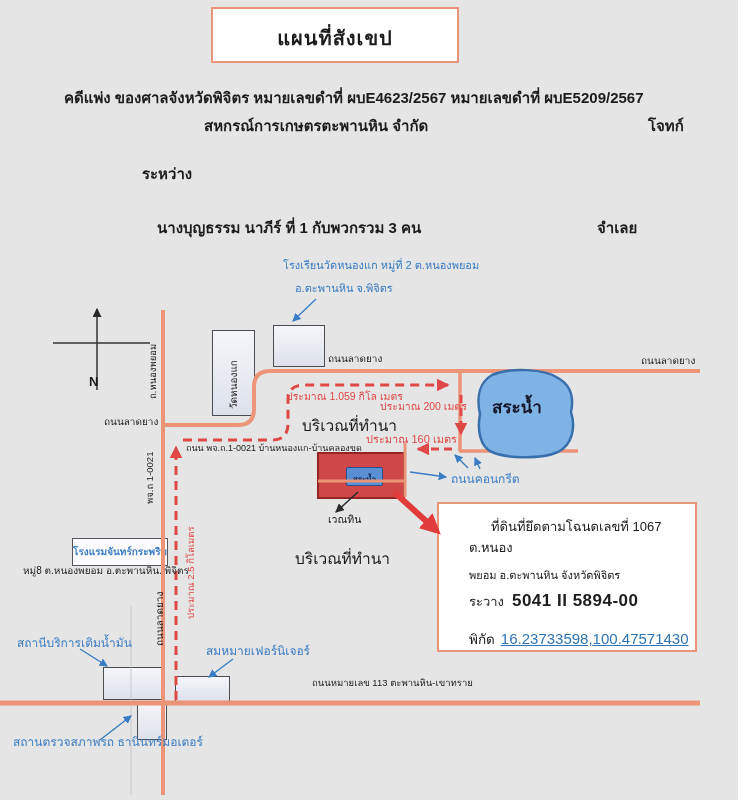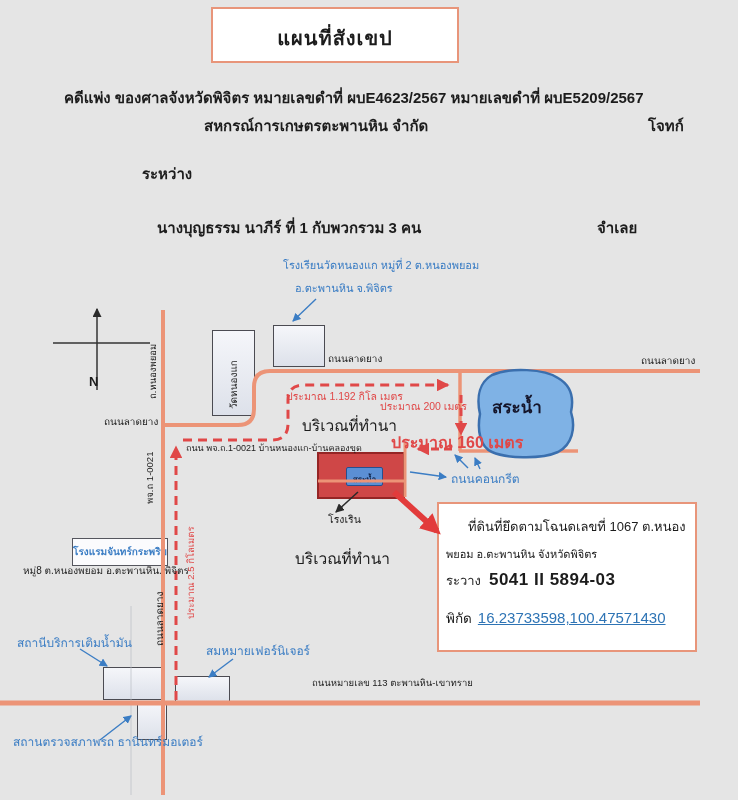--- a/index.html
+++ b/index.html
@@ -11,21 +11,21 @@
           font-family:"Liberation Sans",sans-serif;color:#1c1c1c;}
   .abs{position:absolute;white-space:nowrap;z-index:3;}
   .vert{transform-origin:0 0;transform:rotate(-90deg);}
   .blue{color:var(--blue-label);}
   .red{color:var(--route);}
   .bldg{position:absolute;z-index:1;background:linear-gradient(#f5f6fa,#dde1ea);border:1.5px solid #4b4b52;}
   #title-box{position:absolute;left:211px;top:7px;width:244px;height:52px;z-index:3;
              border:2px solid var(--accent-border);background:#fff;text-align:center;}
   #title-box span{display:inline-block;margin-top:13px;font-size:20px;font-weight:700;letter-spacing:1px;}
   #info-box{position:absolute;left:437px;top:502px;width:260px;height:150px;z-index:1;
-            border:2px solid var(--accent-border);background:#fff;padding:10px 7px;box-sizing:border-box;}
+            border:2px solid var(--accent-border);background:#fff;padding:10px 30px;box-sizing:border-box;}
   #info-box .l1{font-size:13px;text-indent:22px;margin-top:2px;}
   #info-box .l2{font-size:11px;margin-top:8px;}
   #info-box .l3{margin-top:7px;font-size:13px;}
   #info-box .l3 b{font-size:17px;font-weight:700;margin-left:8px;letter-spacing:.5px;}
   #info-box .l4{margin-top:16px;font-size:13.5px;}
   #info-box .l4 a{color:var(--link);text-decoration:underline;font-size:15px;margin-left:6px;}
   #hotel-box{position:absolute;left:72px;top:538px;width:94px;height:26px;z-index:1;
              border:1.5px solid #55565e;background:#fbfbfd;text-align:center;}
   #hotel-box span{display:inline-block;margin-top:5px;font-size:10px;font-weight:600;color:var(--blue-label);}
   #small-pond{position:absolute;left:346px;top:467px;width:35px;height:17px;z-index:1;
@@ -62,21 +62,21 @@
   <div id="small-pond">
     <span>สระน้ำ</span>
   </div>
   <div id="hotel-box">
     <span>โรงแรมจันทร์กระพริบ</span>
   </div>
 
   <div id="info-box">
     <div class="l1">ที่ดินที่ยึดตามโฉนดเลขที่  1067  ต.หนอง</div>
     <div class="l2">พยอม   อ.ตะพานหิน  จังหวัดพิจิตร</div>
-    <div class="l3"><span>ระวาง</span><b>5041 II 5894-03</b></div>
+    <div class="l3"><span>ระวาง</span><b>5041 II 5894-00</b></div>
     <div class="l4"><span>พิกัด</span><a href="#">16.23733598,100.47571430</a></div>
   </div>
 
   <svg id="map-svg" width="750" height="800" viewBox="0 0 750 800">
     <defs>
       <marker id="mroute" viewBox="0 0 8 8" refX="7" refY="4" markerWidth="4.2" markerHeight="4.2" orient="auto">
           <path d="M0,0 L8,4 L0,8 z" fill="var(--route)"></path>
         </marker>
       <marker id="mblue" viewBox="0 0 8 8" refX="7" refY="4" markerWidth="6" markerHeight="6" orient="auto">
           <path d="M0,0 L8,4 L0,8 z" fill="var(--blue-label)"></path>
@@ -130,32 +130,32 @@
   <div class="abs vert" style="left:226px;top:409px;width:82px;font-size:10px;">วัดหนองแก</div>
 
   <div class="abs" style="left:328px;top:351px;font-size:10px;">ถนนลาดยาง</div>
   <div class="abs" style="left:641px;top:353px;font-size:10px;">ถนนลาดยาง</div>
   <div class="abs" style="left:104px;top:414px;font-size:10px;">ถนนลาดยาง</div>
   <div class="abs vert" style="left:152px;top:646px;width:90px;font-size:10px;">ถนนลาดยาง</div>
   <div class="abs vert" style="left:145px;top:399px;width:74px;font-size:9.5px;">ถ.หนองพยอม</div>
   <div class="abs vert" style="left:142px;top:504px;width:62px;font-size:9.5px;">พจ.ถ 1-0021</div>
   <div class="abs" style="left:186px;top:441px;font-size:9px;">ถนน  พจ.ถ.1-0021   บ้านหนองแก-บ้านคลองขุด</div>
 
-  <div class="abs red" style="left:286px;top:388px;font-size:10.5px;">ประมาณ  1.192  กิโล เมตร</div>
+  <div class="abs red" style="left:286px;top:388px;font-size:10.5px;">ประมาณ  1.059  กิโล เมตร</div>
   <div class="abs red" style="left:380px;top:398px;font-size:10.5px;">ประมาณ  200  เมตร</div>
-  <div class="abs red" style="left:391px;top:430px;font-size:16px;font-weight:bold;">ประมาณ  160  เมตร</div>
+  <div class="abs red" style="left:366px;top:430px;font-size:11px;">ประมาณ  160  เมตร</div>
   <div class="abs vert red" style="left:183px;top:619px;width:97px;font-size:9.5px;">ประมาณ 2.5 กิโลเมตร</div>
 
   <div class="abs" style="left:302px;top:413px;font-size:15.5px;">บริเวณที่ทำนา</div>
   <div class="abs" style="left:295px;top:546px;font-size:15.5px;">บริเวณที่ทำนา</div>
 
   <div class="abs" style="left:492px;top:393px;font-size:17px;font-weight:600;color:#15152a;">สระน้ำ</div>
 
   <div class="abs sm-blue" style="left:451px;top:469px;">ถนนคอนกรีต</div>
-  <div class="abs" style="left:328px;top:511px;font-size:10.5px;">โรงเริน</div>
+  <div class="abs" style="left:328px;top:511px;font-size:10.5px;">เวณทิน</div>
 
   <div class="abs" style="left:23px;top:563px;font-size:10px;">หมู่8 ต.หนองพยอม อ.ตะพานหิน. พิจิตร</div>
   <div class="abs sm-blue" style="left:17px;top:633px;">สถานีบริการเติมน้ำมัน</div>
   <div class="abs sm-blue" style="left:206px;top:641px;">สมหมายเฟอร์นิเจอร์</div>
   <div class="abs sm-blue" style="left:13px;top:732px;">สถานตรวจสภาพรถ  ธานินทร์มอเตอร์</div>
 
   <div class="abs" style="left:312px;top:675px;font-size:9.5px;">ถนนหมายเลข 113   ตะพานหิน-เขาทราย</div>
 
 </div>
 

